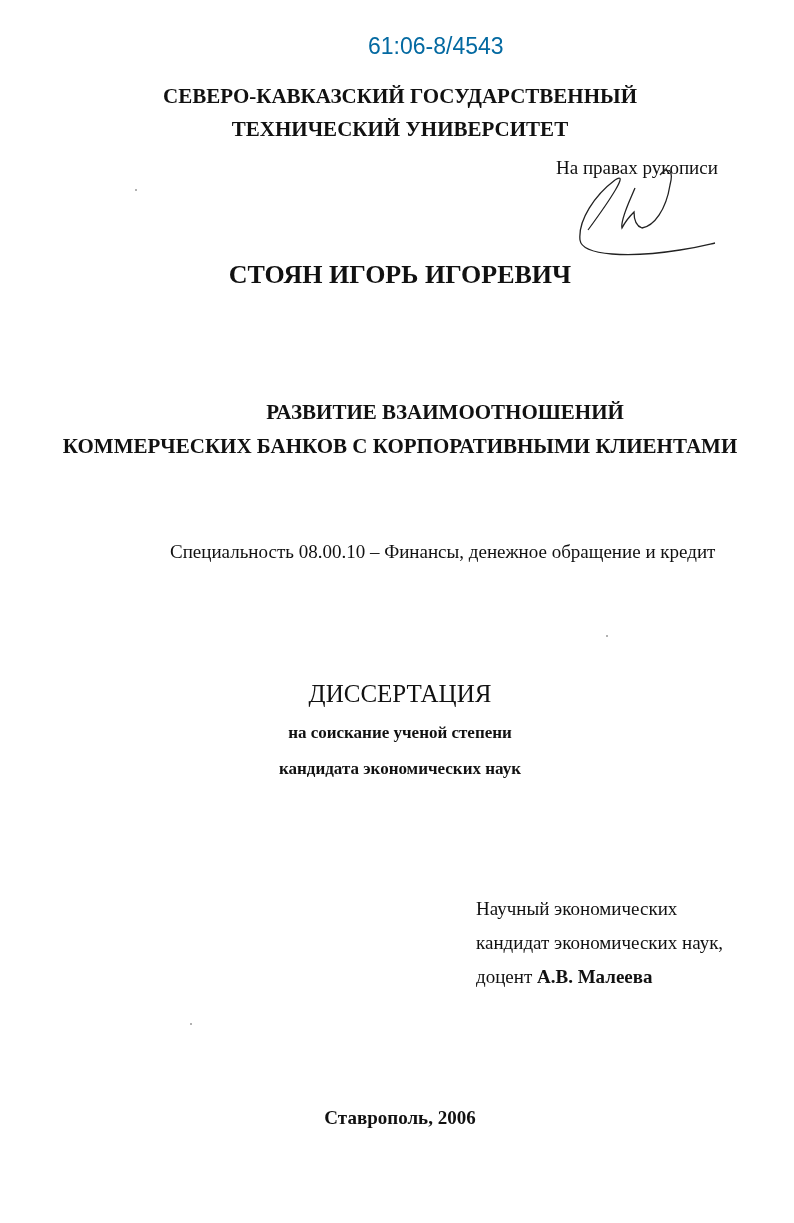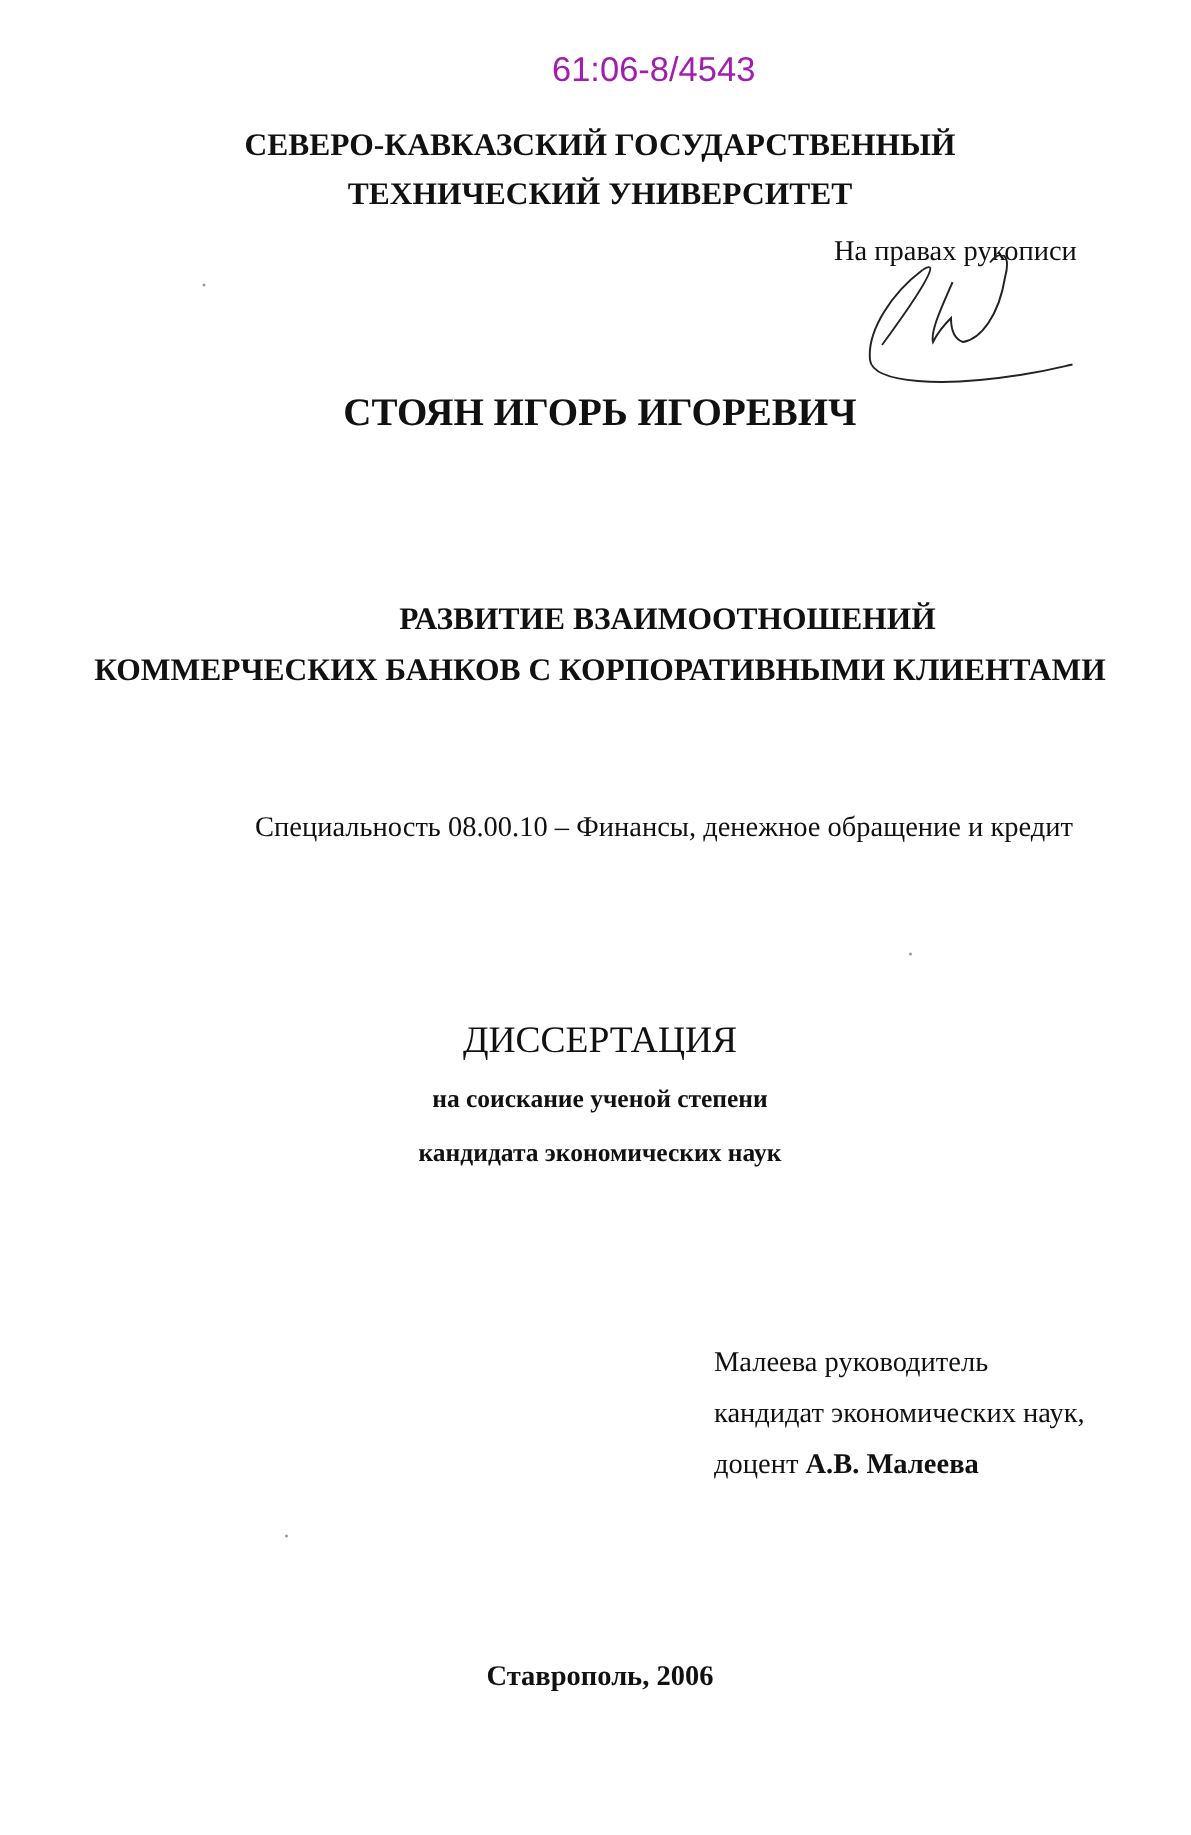--- a/index.html
+++ b/index.html
@@ -1,20 +1,20 @@
 <!DOCTYPE html>
 <html><head>
   <meta charset="utf-8">
   <style>
     html, body { margin: 0; padding: 0; background: #ffffff; }
     body { width: 794px; height: 1223px; position: relative; overflow: hidden; color: #111; font-family: "Liberation Serif", serif; }
     .abs { position: absolute; white-space: nowrap; }
     .center { left: 3px; width: 794px; text-align: center; }
     .b { font-weight: bold; }
-    .code { font-family: "Liberation Sans", sans-serif; font-size: 23px; top: 33px; left: 368px; color: #a21caf; }
+    .code { font-family: "Liberation Sans", sans-serif; font-size: 23px; top: 33px; left: 368px; color: #0369a1; }
     .uni { font-size: 21px; font-weight: bold; }
     .rights { top: 157px; left: 556px; font-size: 19px; font-weight: normal; }
     .name { top: 260px; font-size: 26px; font-weight: bold; }
     .title { font-size: 21px; font-weight: bold; }
     .spec { top: 541px; left: 170px; font-size: 19px; }
     .diss { top: 680px; font-size: 25px; font-weight: normal; }
     .sub { font-size: 17px; font-weight: bold; }
     .sup { left: 476px; font-size: 19px; }
     .city { top: 1107px; font-size: 19px; font-weight: bold; }
     .sig { position: absolute; left: 570px; top: 170px; }
@@ -40,21 +40,21 @@
 
 <div class="abs center title" style="top:400px;margin-left:45px;">РАЗВИТИЕ ВЗАИМООТНОШЕНИЙ</div>
 <div class="abs center title" style="top:434px;">КОММЕРЧЕСКИХ БАНКОВ С КОРПОРАТИВНЫМИ КЛИЕНТАМИ</div>
 
 <div class="abs spec">Специальность 08.00.10 – Финансы, денежное обращение и кредит</div>
 
 <div class="abs center diss">ДИССЕРТАЦИЯ</div>
 <div class="abs center sub" style="top:723px;">на соискание ученой степени</div>
 <div class="abs center sub" style="top:759px;">кандидата экономических наук</div>
 
-<div class="abs sup" style="top:898px;">Малеева руководитель</div>
+<div class="abs sup" style="top:898px;">Научный экономических</div>
 <div class="abs sup" style="top:932px;">кандидат экономических наук,</div>
 <div class="abs sup" style="top:966px;">
   <span>доцент</span>
   <span class="b">А.В. Малеева</span>
 </div>
 
 <div class="abs center city">Ставрополь, 2006</div>
 
 <div class="speck" style="left:135px; top:189px;"></div>
 <div class="speck" style="left:606px; top:635px;"></div>

